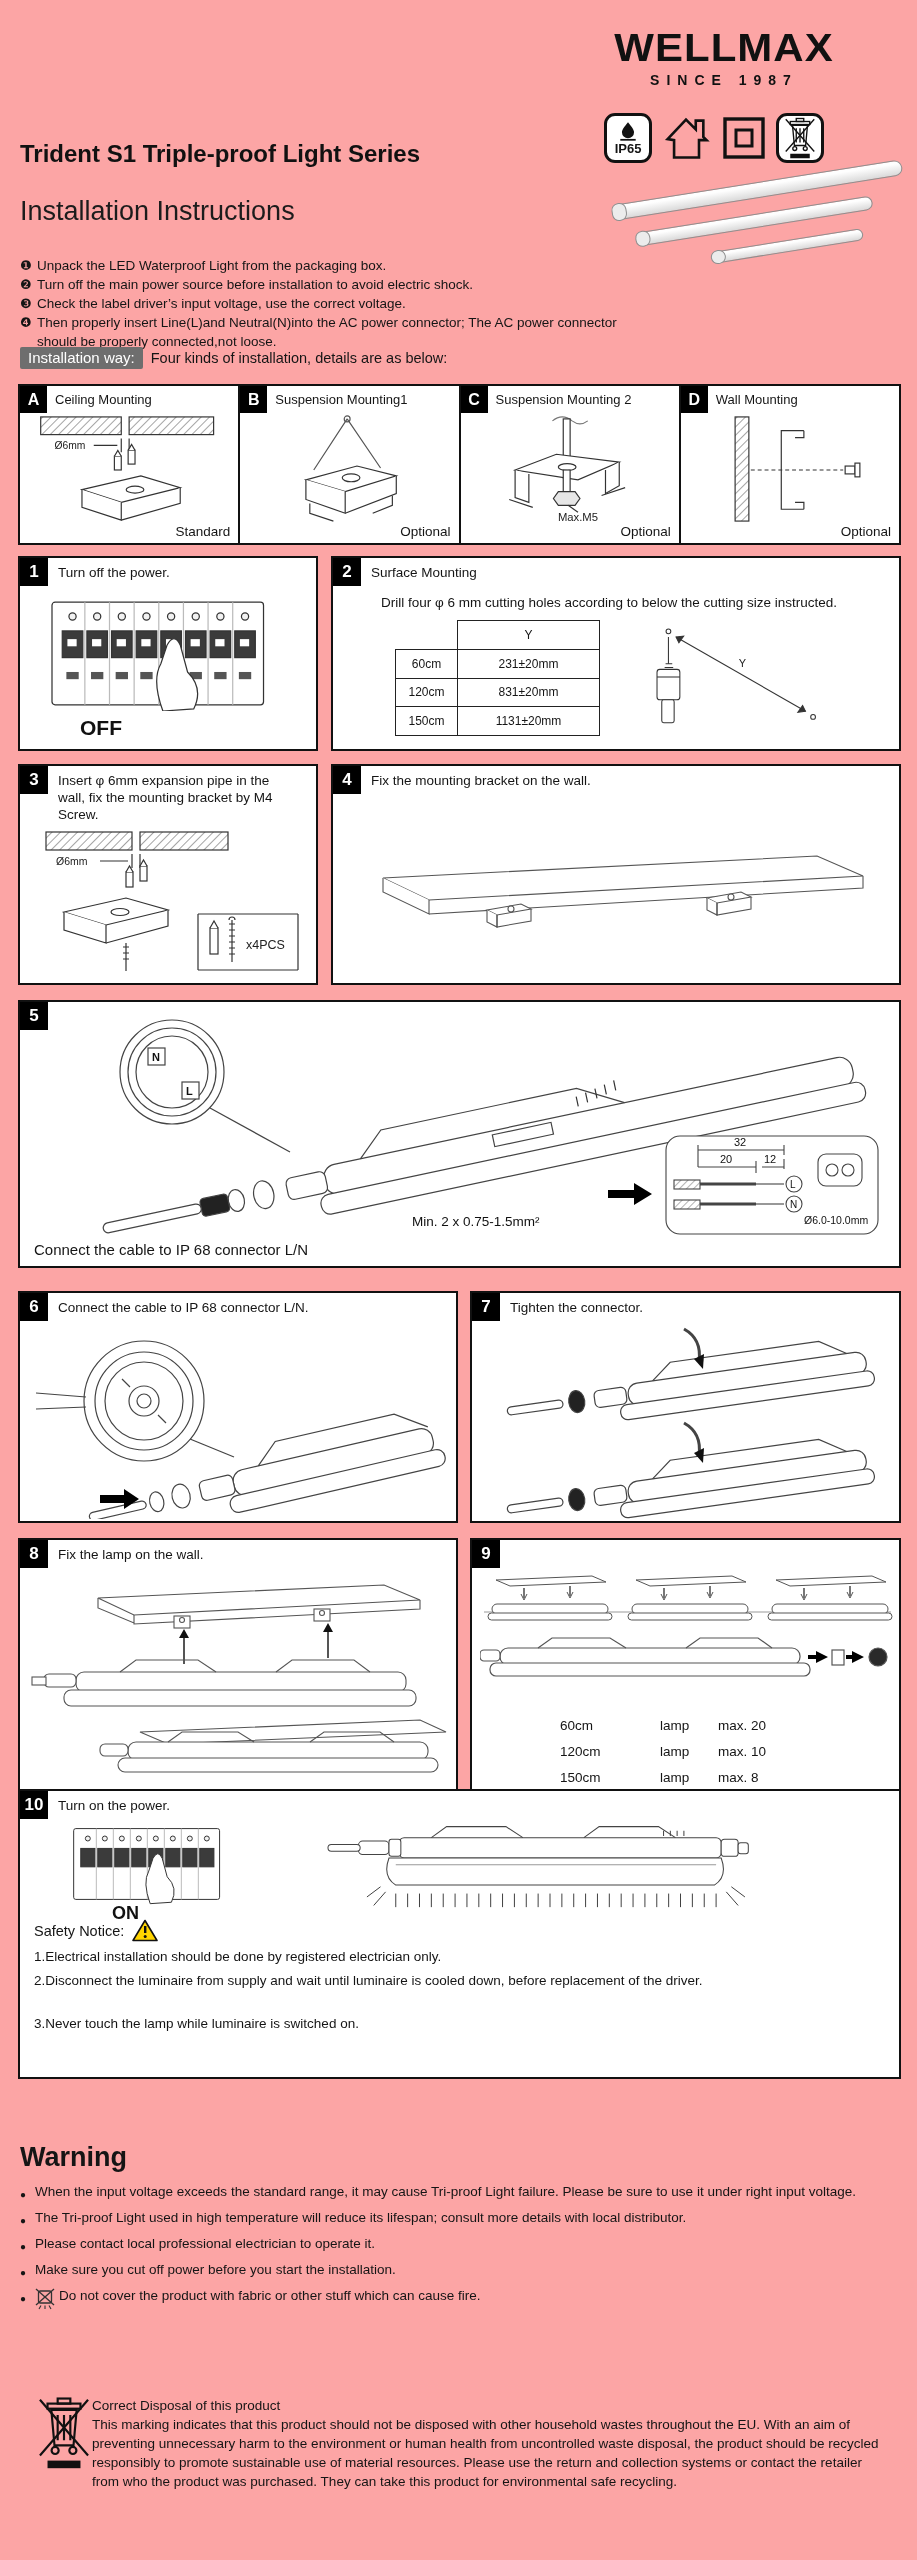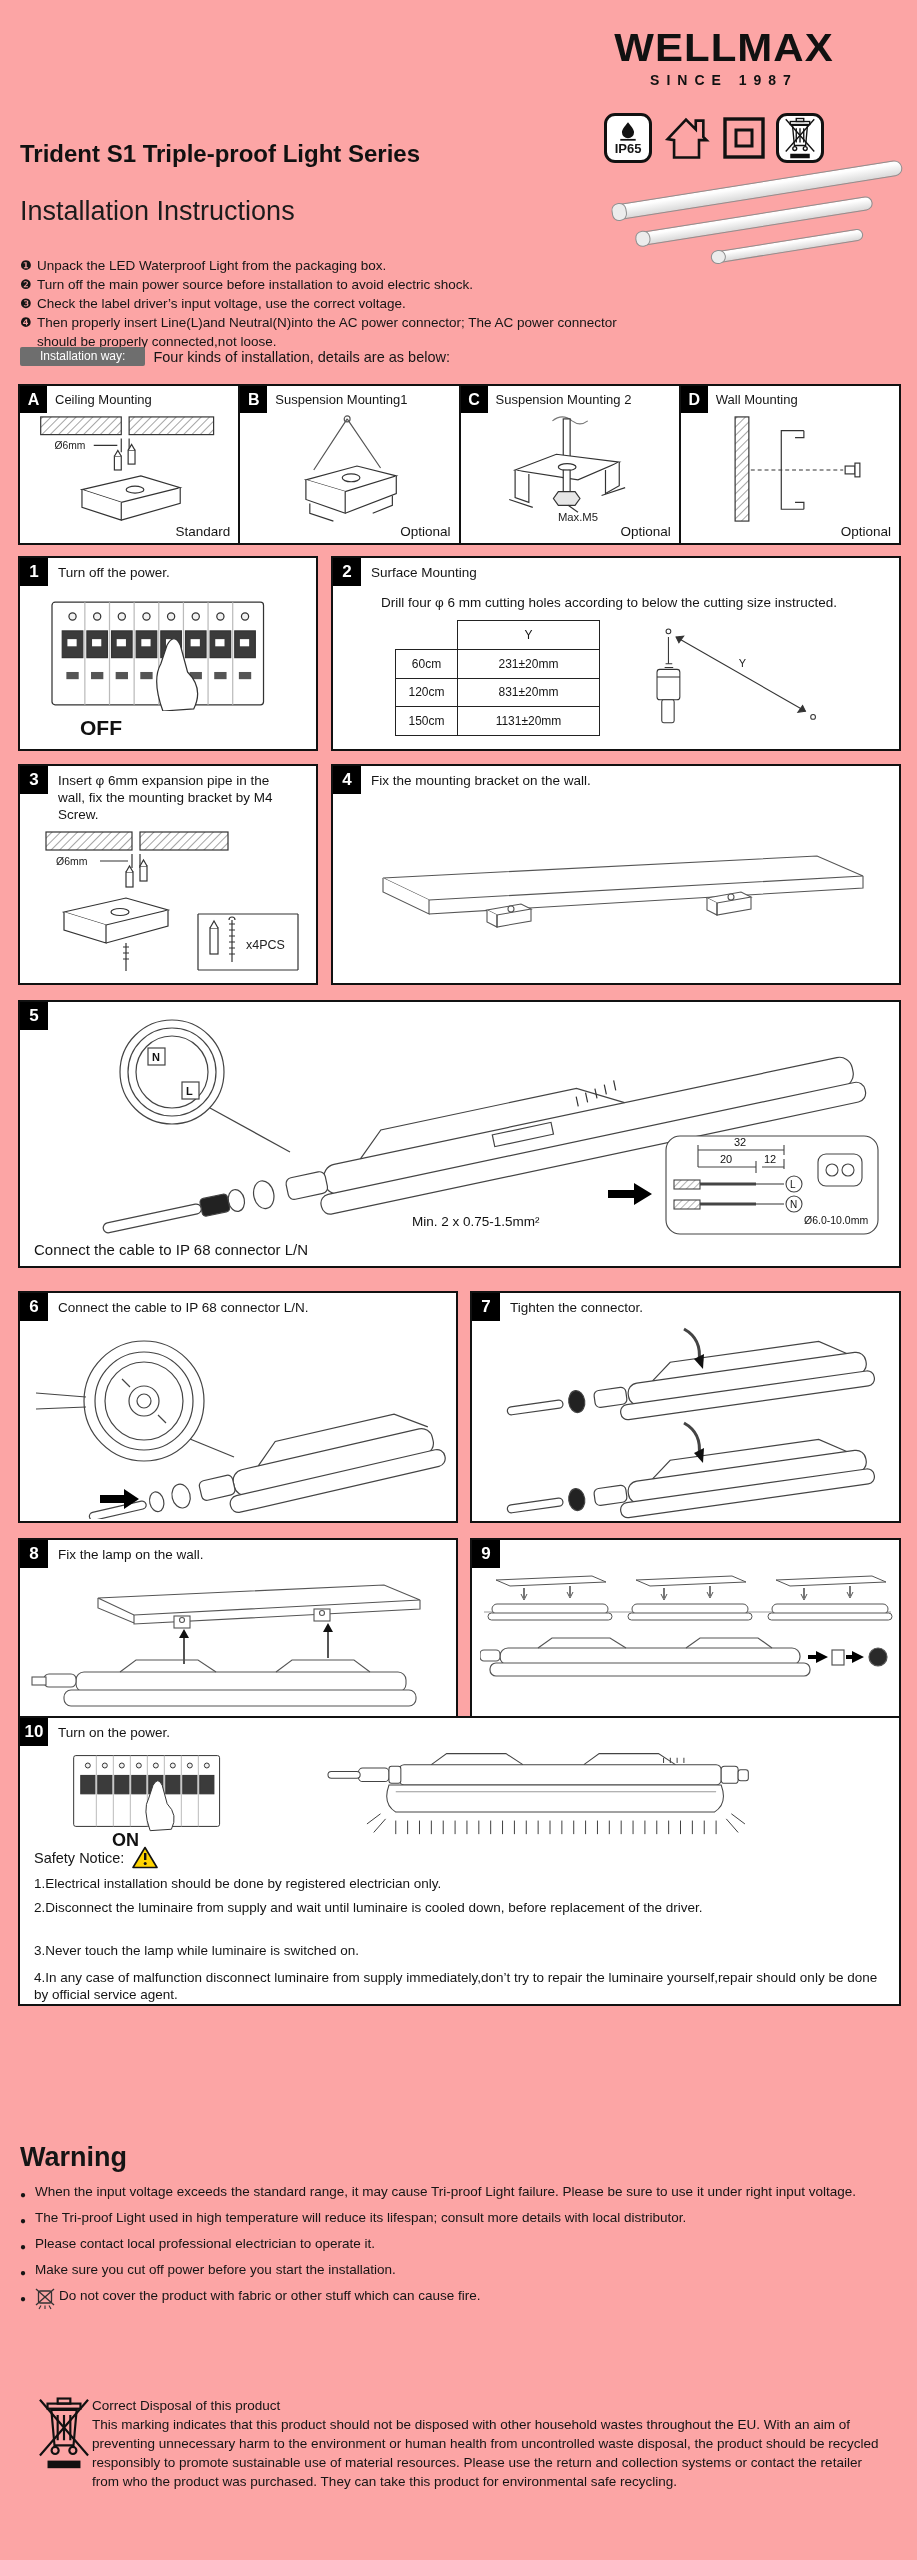--- a/index.html
+++ b/index.html
@@ -27,21 +27,21 @@
   .t3{left:118px;top:92px;width:152px;height:12px}
   .title{left:20px;top:140px;font-size:24px;font-weight:700;color:#111}
   .subtitle{left:20px;top:196px;font-size:27px;font-weight:400;color:#1c1c1c}
 
   
   .intro{left:20px;top:256px;width:600px;font-size:13.5px;line-height:19px}
   .intro-item{display:flex}
   .marker{width:17px;flex:0 0 17px;font-size:13px}
   .itext{flex:1}
   .iway{left:20px;top:347px;font-size:14.5px;display:flex;align-items:center;gap:8px}
-  .iway-badge{background:#6e6e6e;color:#fff;padding:2px 20px 3px;border-radius:2px;font-size:12px}
+  .iway-badge{background:#6e6e6e;color:#fff;padding:2px 8px 3px;border-radius:2px;font-size:15px}
 
   
   .panels{left:18px;top:384px;width:883px;height:161px;display:flex}
   .panel{flex:1;border:2px solid #111;position:relative;background:#fff}
   .panel + .panel{margin-left:-2px}
   .phead{display:flex;align-items:flex-start}
   .plet{width:27px;height:27px;background:#000;color:#fff;font-weight:700;font-size:16px;
         display:flex;align-items:center;justify-content:center;flex:0 0 27px}
   .ptitle{font-size:13px;padding:6px 0 0 8px}
   .pillus{width:100%;height:112px}
@@ -59,21 +59,21 @@
   .row4{left:18px;top:1538px;width:883px;height:257px}
   .bs1{left:0;top:0;width:300px;height:195px}
   .bs2{left:313px;top:0;width:570px;height:195px}
   .bs3{left:0;top:0;width:300px;height:221px}
   .bs4{left:313px;top:0;width:570px;height:221px}
   .bs5{left:18px;top:1000px;width:883px;height:268px}
   .bs6{left:0;top:0;width:440px;height:232px}
   .bs7{left:452px;top:0;width:431px;height:232px}
   .bs8{left:0;top:0;width:440px;height:257px}
   .bs9{left:452px;top:0;width:431px;height:257px}
-  .bs10{left:18px;top:1716px;width:883px;height:290px}
+  .bs10{left:18px;top:1789px;width:883px;height:290px}
 
   .switch-label{position:absolute;font-weight:700;font-size:21px;color:#111}
   .s2-desc{font-size:13.5px;line-height:18px;margin:8px 0 6px 48px;width:470px}
   .cut-wrap{display:flex;margin-left:62px;gap:36px}
   .cut-table{border-collapse:collapse;font-size:12px;margin-top:2px}
   .cut-table td{border:1.3px solid #222;text-align:center;height:19px}
   .cut-table td.c1{width:62px}
   .cut-table td.c2{width:142px}
   .cut-table td.nob{border:none}
   .s5-caption{position:absolute;left:14px;bottom:8px;font-size:15px}
@@ -724,21 +724,20 @@
         <span>Safety Notice:</span>
         <svg width="26" height="23" viewBox="0 0 26 23">
           <path d="M13 1.5 L25 21.5 H1 Z" fill="#ffd400" stroke="#111" stroke-width="1.6" stroke-linejoin="round"></path>
           <rect x="12" y="7" width="2.4" height="7" fill="#111"></rect>
             <circle cx="13.2" cy="17.4" r="1.5" fill="#111"></circle>
         </svg>
       </div>
       <div class="safety-item">1.Electrical installation should be done by registered electrician only.</div>
       <div class="safety-item">2.Disconnect the luminaire from supply and wait until luminaire is cooled down, before replacement of the driver.</div>
       <div class="safety-item" style="margin-top:26px">3.Never touch the lamp while luminaire is switched on.</div>
-      <div class="safety-item" style="margin-top:10px">4.In any case of malfunction disconnect luminaire from supply immediately,don’t try to repair the luminaire yourself,repair should only be done by official service agent.</div>
     </div>
   </div>
 
   <div class="warning abs">
     <div class="warn-title">Warning</div>
     <div class="warn-item">
         <span class="wbull">●</span>
         <span class="warn-text">When the input voltage exceeds the standard range, it may cause Tri-proof Light failure. Please be sure to use it under right input voltage.</span>
       </div>
     <div class="warn-item">

